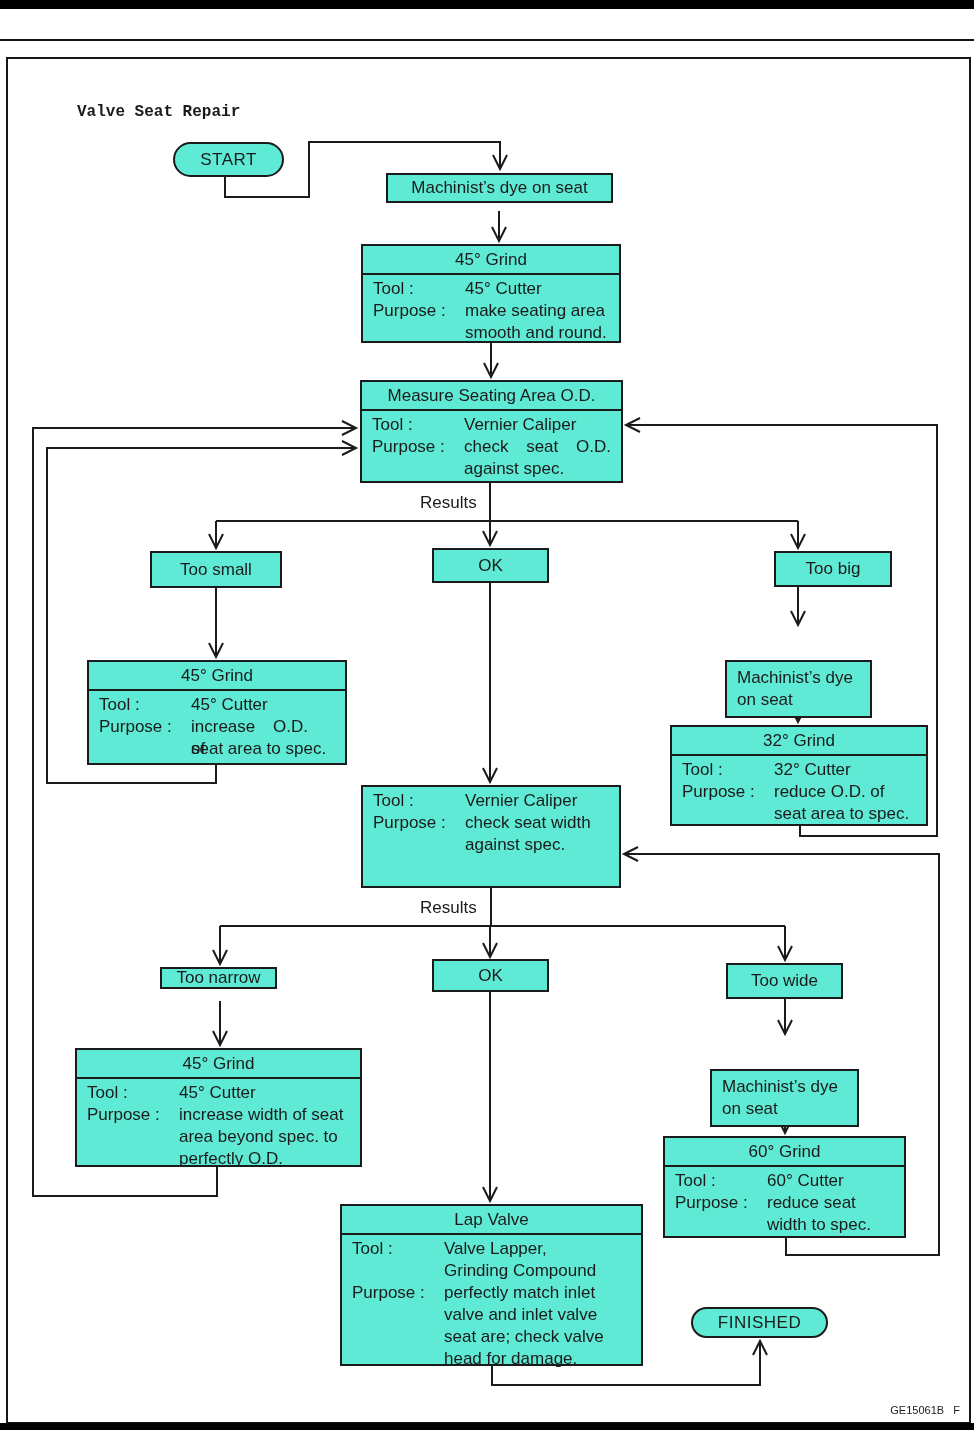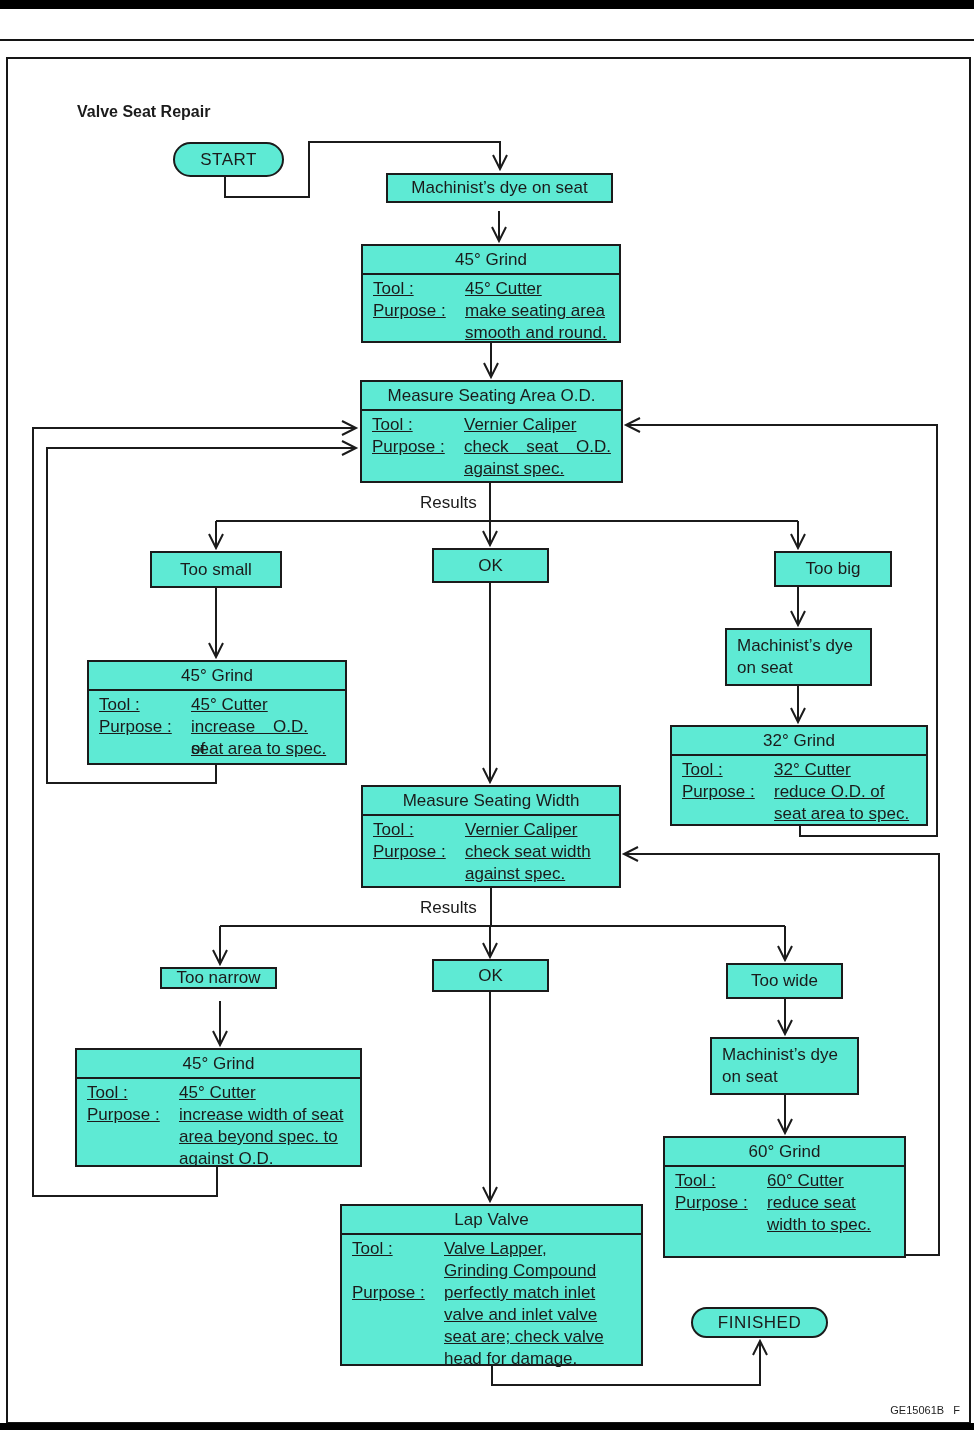--- a/index.html
+++ b/index.html
@@ -8,44 +8,44 @@
   .abs{position:absolute;box-sizing:border-box;}
   
   .bar{background:#000;left:0;width:974px;}
   #rule-top{left:0;top:39px;width:974px;height:2px;background:#141414;}
   #page-border{left:6px;top:57px;width:965px;height:1367px;border:2px solid #161616;background:transparent;}
   
   .node{border:2px solid #1b1b1b;background:#5eead4;z-index:2;}
   .terminal{border-radius:999px;display:flex;align-items:center;justify-content:center;
             font-size:17px;letter-spacing:.5px;}
   .cbox{display:flex;align-items:center;justify-content:center;font-size:17px;}
-  .dye2{font-size:17px;line-height:22px;padding:5px 0 0 10px;}
+  .dye2{font-size:17px;line-height:22px;padding:5px 0 0 10px;margin-top:32px;}
   .ptitle{height:27px;line-height:27px;text-align:center;font-size:17px;border-bottom:2px solid #1b1b1b;}
   .pbody{display:grid;grid-template-columns:92px 1fr;grid-auto-rows:22px;
-         font-size:17px;line-height:22px;padding:3px 6px 0 10px;text-decoration:underline;}
+         font-size:17px;line-height:22px;padding:3px 6px 0 10px;}
   .pbody .lab{grid-column:1;}
   .pbody .val{grid-column:2;}
   .wj{word-spacing:13px;}
   .results{z-index:3;font-size:17px;text-align:left;background:transparent;}
   #diagram-title{font-size:16px;font-weight:bold;z-index:3;}
   #footer-code{font-size:11px;white-space:pre;z-index:3;color:#222;}
   svg#connectors{position:absolute;left:0;top:0;z-index:1;}
   svg#connectors path{stroke:#1b1b1b;stroke-width:2;fill:none;}
 </style>
 </head>
 <body>
 
 <div id="page">
 
   <div class="abs bar" style="top:0;height:9px;"></div>
   <div class="abs" id="rule-top"></div>
   <div class="abs" id="page-border"></div>
   <div class="abs bar" style="top:1423px;height:7px;"></div>
 
-  <div class="abs" id="diagram-title" style="left:77px;top:103px;">Valve Seat Repair</div>
+  <div class="abs" id="diagram-title" style="left:77px;top:103px;font-family:Liberation Mono, monospace;">Valve Seat Repair</div>
 
   <svg id="connectors" width="974" height="1430" viewBox="0 0 974 1430">
     <path d="M225,177 V197 H309 V142 H500 V169 M493,155 L500,169 L507,155"></path>
     <path d="M499,211 V241 M492,227 L499,241 L506,227"></path>
     <path d="M491,343 V377 M484,363 L491,377 L498,363"></path>
     <path d="M490,483 V521 M216,521 H798 M216,521 V548 M209,534 L216,548 L223,534 M490,521 V545 M483,531 L490,545 L497,531 M798,521 V548 M791,534 L798,548 L805,534"></path>
     <path d="M216,588 V657 M209,643 L216,657 L223,643"></path>
     <path d="M216,765 V783 H47 V448 H356 M342,441 L356,448 L342,455"></path>
     <path d="M490,583 V782 M483,768 L490,782 L497,768"></path>
     <path d="M798,587 V625 M791,611 L798,625 L805,611"></path>
@@ -127,21 +127,20 @@
     <div class="pbody">
       <div class="lab">Tool :</div>
       <div class="val">32° Cutter</div>
       <div class="lab" style="grid-row:2">Purpose :</div>
       <div class="val">reduce O.D. of</div>
       <div class="val">seat area to spec.</div>
     </div>
   </div>
 
   <div class="abs node" style="left:361px;top:785px;width:260px;height:103px;">
-    <div class="ptitle">Measure Seating Width</div>
     <div class="pbody">
       <div class="lab">Tool :</div>
       <div class="val">Vernier Caliper</div>
       <div class="lab" style="grid-row:2">Purpose :</div>
       <div class="val">check seat width</div>
       <div class="val">against spec.</div>
     </div>
   </div>
 
   <div class="abs results" style="left:420px;top:898px;width:140px;">Results</div>
@@ -157,30 +156,30 @@
   </div>
 
   <div class="abs node" style="left:75px;top:1048px;width:287px;height:119px;">
     <div class="ptitle">45° Grind</div>
     <div class="pbody">
       <div class="lab">Tool :</div>
       <div class="val">45° Cutter</div>
       <div class="lab" style="grid-row:2">Purpose :</div>
       <div class="val">increase width of seat</div>
       <div class="val">area beyond spec. to</div>
-      <div class="val">against O.D.</div>
+      <div class="val">perfectly O.D.</div>
     </div>
   </div>
 
   <div class="abs node dye2" style="left:710px;top:1037px;width:149px;height:58px;">
     <div>Machinist’s dye</div>
     <div>on seat</div>
   </div>
 
-  <div class="abs node" style="left:663px;top:1136px;width:243px;height:122px;">
+  <div class="abs node" style="left:663px;top:1136px;width:243px;height:102px;">
     <div class="ptitle">60° Grind</div>
     <div class="pbody">
       <div class="lab">Tool :</div>
       <div class="val">60° Cutter</div>
       <div class="lab" style="grid-row:2">Purpose :</div>
       <div class="val">reduce seat</div>
       <div class="val">width to spec.</div>
     </div>
   </div>
 

